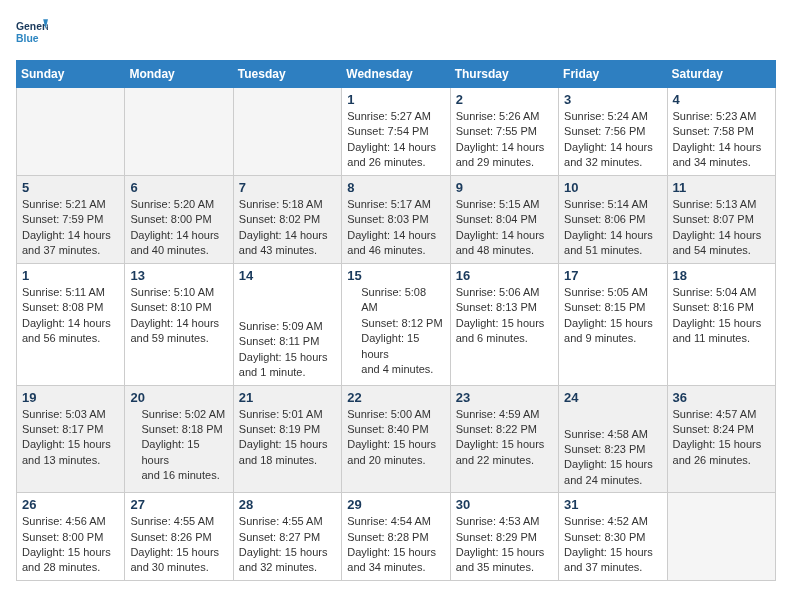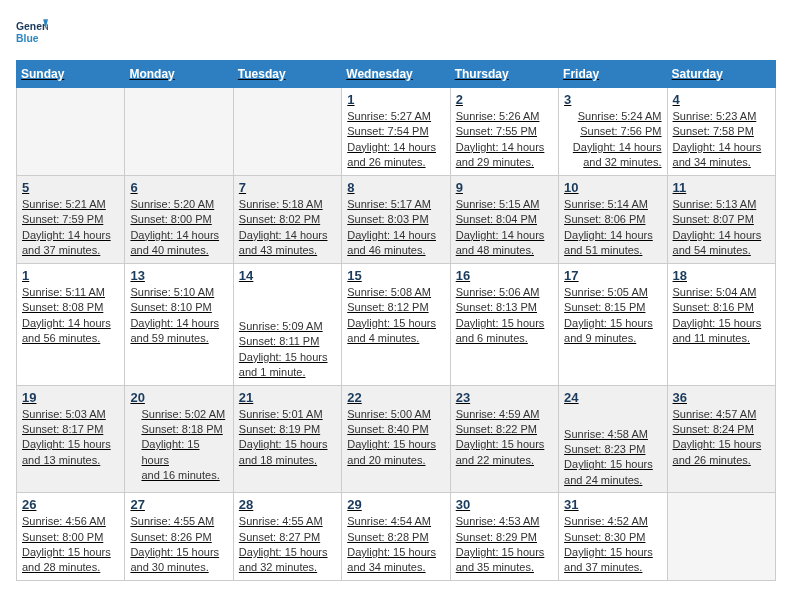--- a/index.html
+++ b/index.html
@@ -32,21 +32,20 @@
       color: #1a3a5c;
     }
     .location {
       font-size: 15px;
       color: #333;
     }
     table {
       width: 100%;
       border-collapse: collapse;
       table-layout: fixed;
-      text-decoration: underline;
     }
     th {
       background: #2e7fc1;
       color: #fff;
       font-size: 12px;
       font-weight: bold;
       padding: 6px 4px;
       text-align: left;
       border: 1px solid #2e7fc1;
     }
@@ -118,21 +117,21 @@
         </td>
         <td>
           <div class="day-num">2</div>
           <div class="day-info" style="white-space: pre-line;">Sunrise: 5:26 AM
 Sunset: 7:55 PM
 Daylight: 14 hours
 and 29 minutes.</div>
         </td>
         <td>
           <div class="day-num">3</div>
-          <div class="day-info" style="white-space: pre-line; text-align: right;">Sunrise: 5:24 AM
+          <div class="day-info" style="white-space: pre-line;">Sunrise: 5:24 AM
 Sunset: 7:56 PM
 Daylight: 14 hours
 and 32 minutes.</div>
         </td>
         <td>
           <div class="day-num">4</div>
           <div class="day-info" style="white-space: pre-line;">Sunrise: 5:23 AM
 Sunset: 7:58 PM
 Daylight: 14 hours
 and 34 minutes.</div>
@@ -206,21 +205,21 @@
         </td>
         <td>
           <div class="day-num">14</div>
           <div class="day-info" style="white-space: pre-line; margin-top: 36px;">Sunrise: 5:09 AM
 Sunset: 8:11 PM
 Daylight: 15 hours
 and 1 minute.</div>
         </td>
         <td>
           <div class="day-num">15</div>
-          <div class="day-info" style="white-space: pre-line;">Sunrise: 5:08 AM
+          <div class="day-info" style="white-space: pre-line; margin-left: 14px;">Sunrise: 5:08 AM
 Sunset: 8:12 PM
 Daylight: 15 hours
 and 4 minutes.</div>
         </td>
         <td>
           <div class="day-num">16</div>
           <div class="day-info" style="white-space: pre-line;">Sunrise: 5:06 AM
 Sunset: 8:13 PM
 Daylight: 15 hours
 and 6 minutes.</div>

